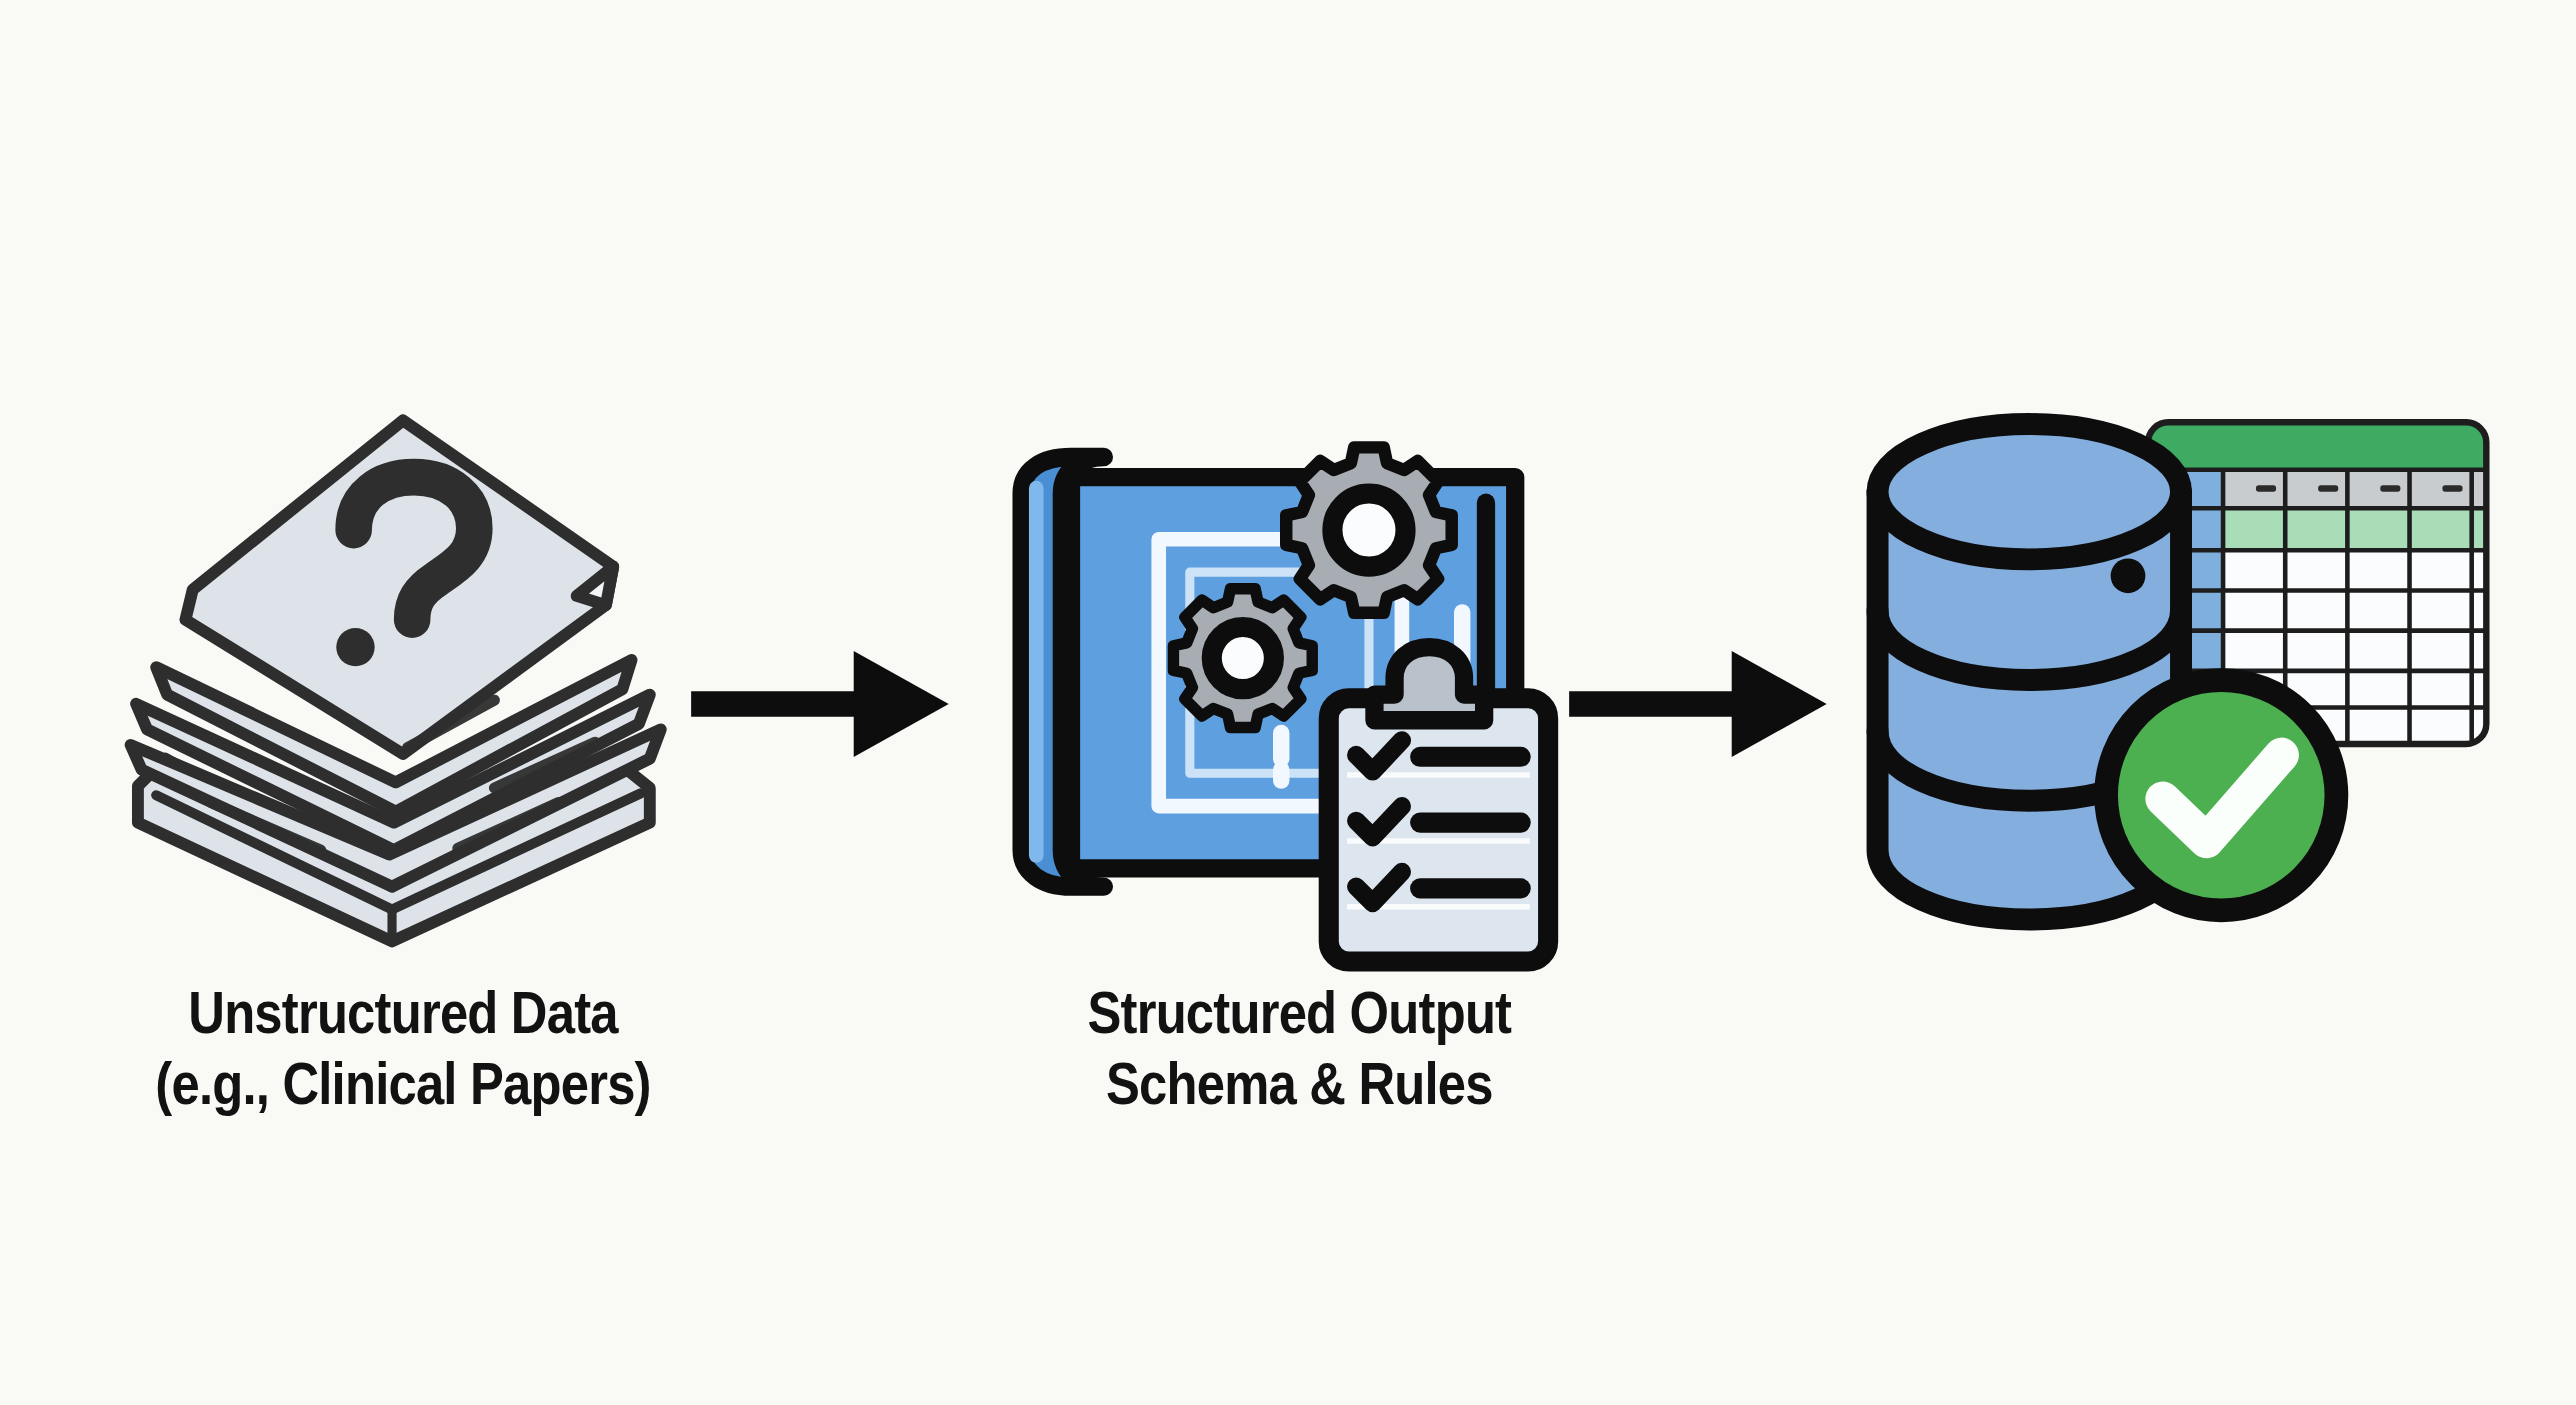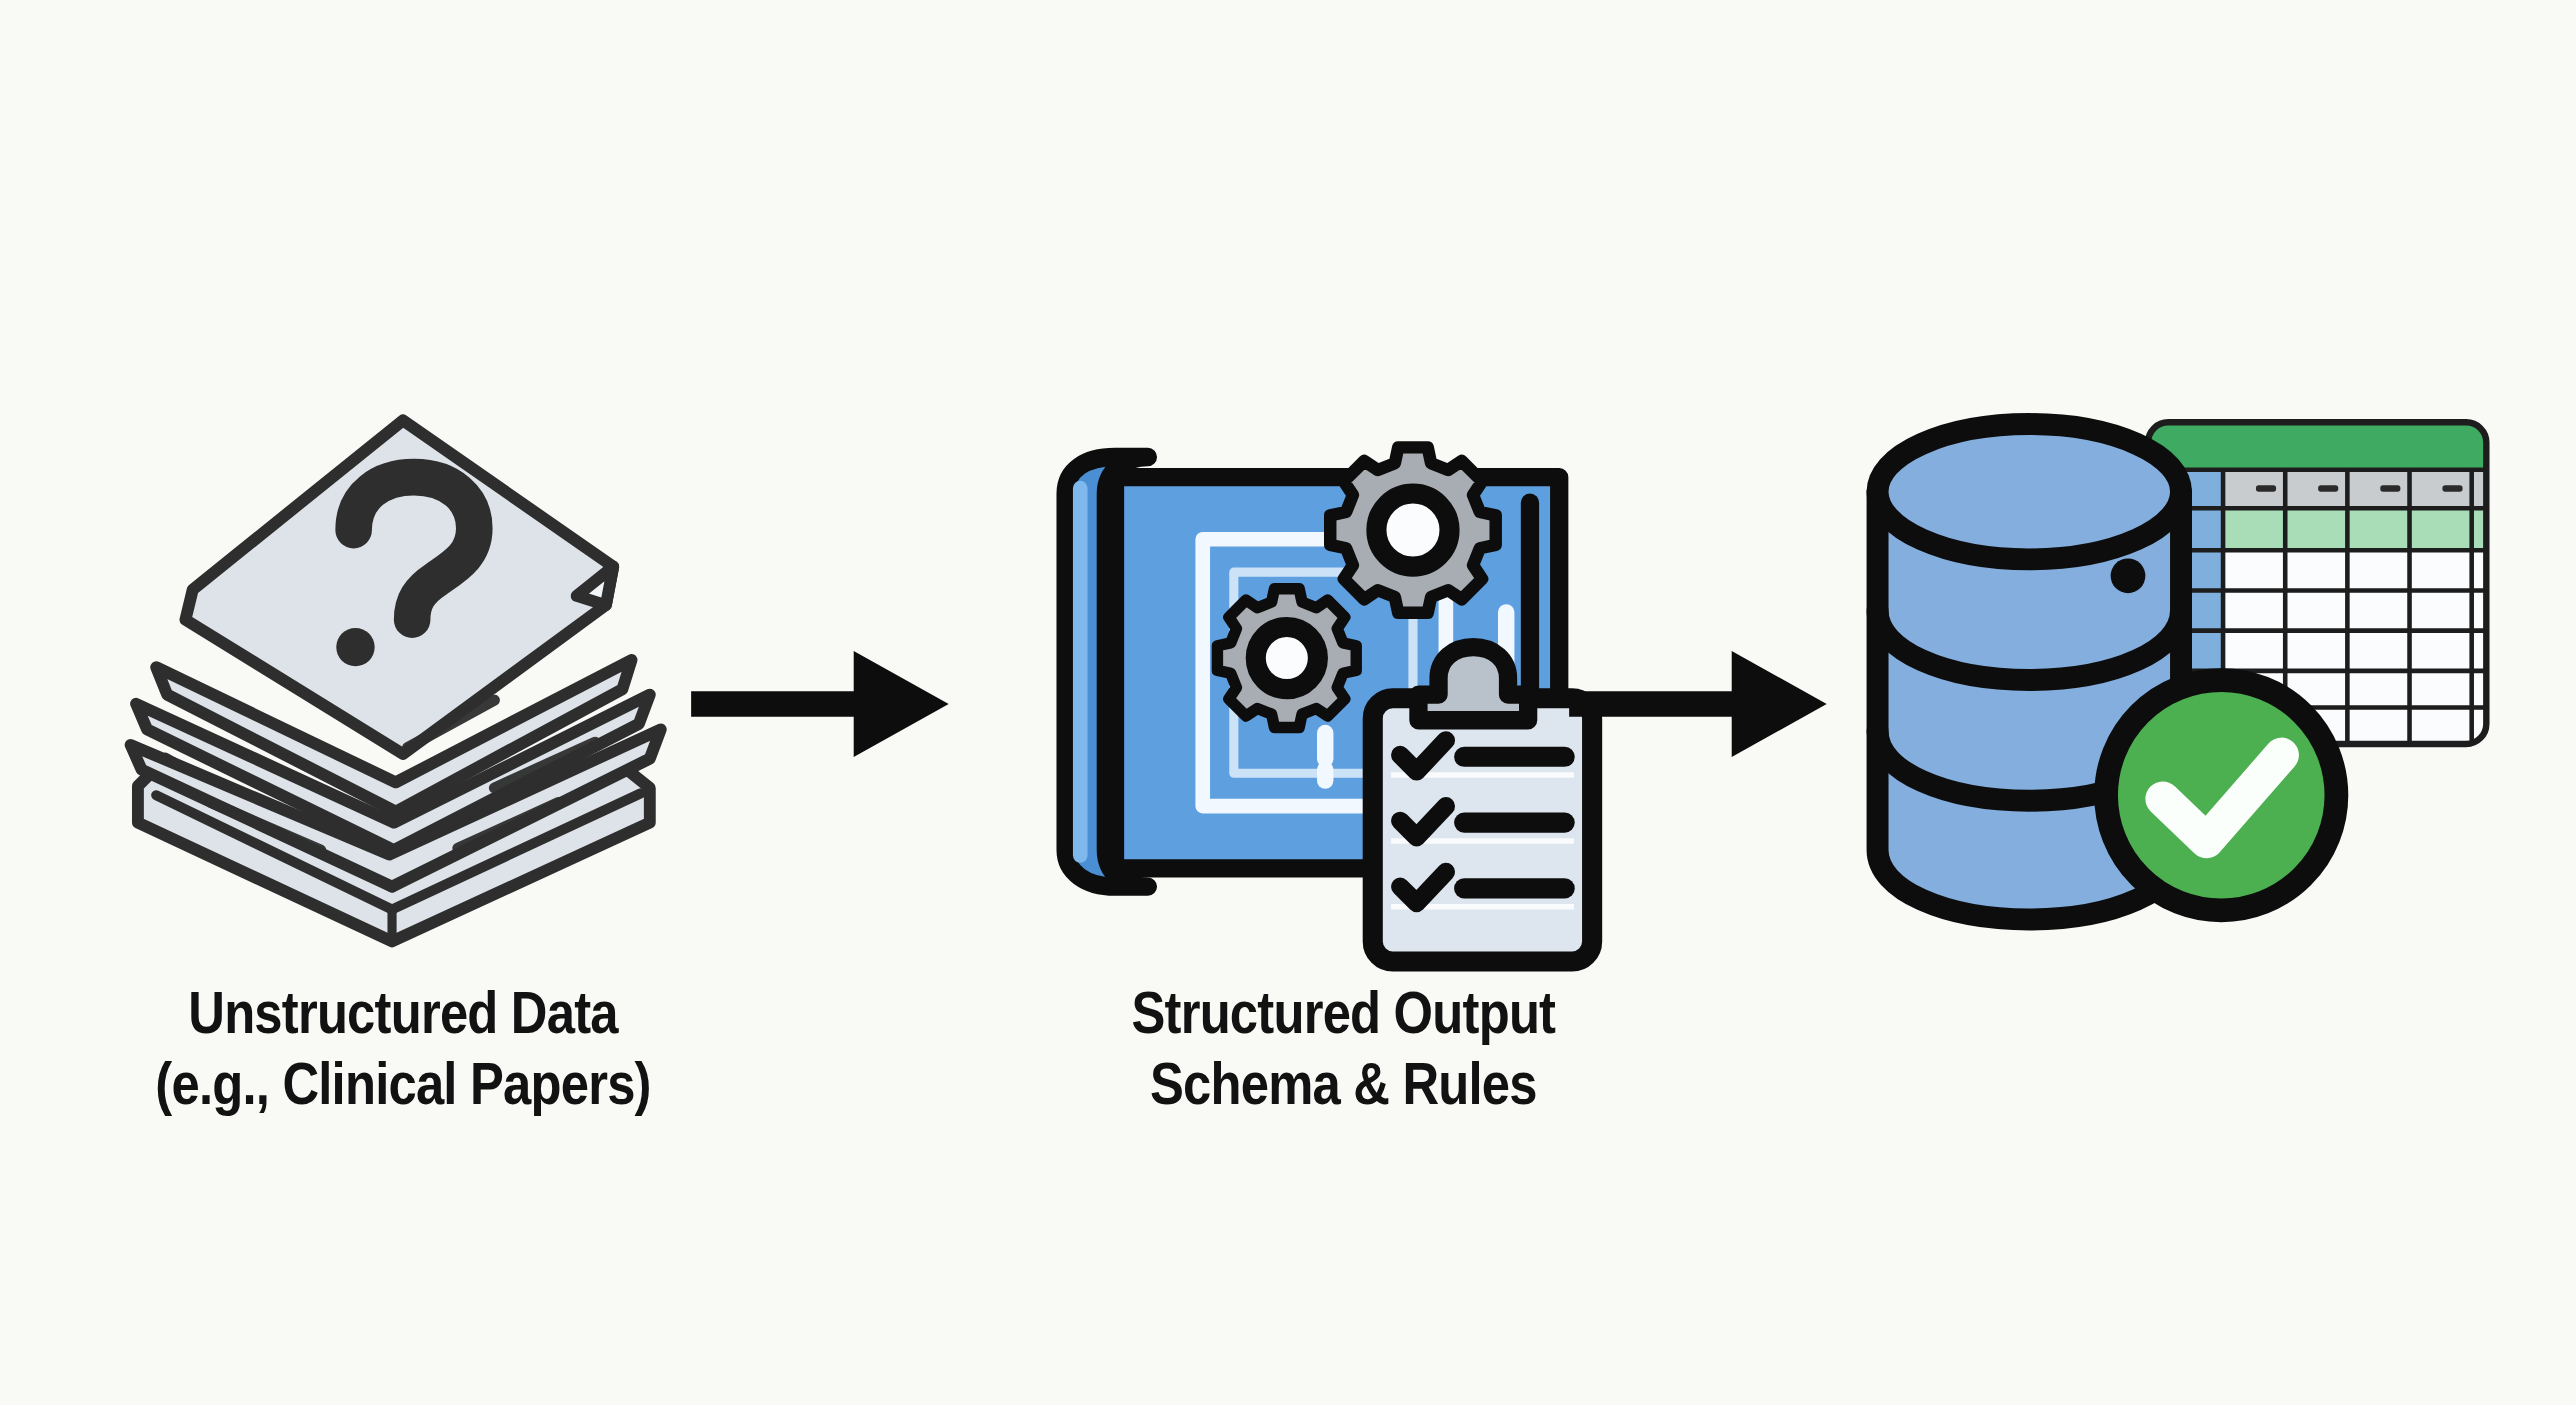--- a/index.html
+++ b/index.html
@@ -53,21 +53,21 @@
   #stage-papers .stage-label { font-size: 59px; }
 
   
   .arrow {
     position: absolute;
   }
   #arrow-1 { left: 682px; top: 640px; }
   #arrow-2 { left: 1560px; top: 640px; }
 
   
-  #stage-schema { left: 986px; top: 393px; width: 714px; align-items: center; }
+  #stage-schema { left: 942px; top: 393px; width: 714px; align-items: center; }
   #stage-schema .stage-art { width: 585px; height: 585px; }
   #stage-schema .stage-label { font-size: 59px; }
 
   
   #stage-output { left: 1820px; top: 393px; width: 732px; }
   #stage-output .stage-art { width: 659px; height: 585px; }
   #stage-output .stage-label { font-size: 57px; line-height: 1.22; }
 
   .art-svg { display: block; }
 </style>

